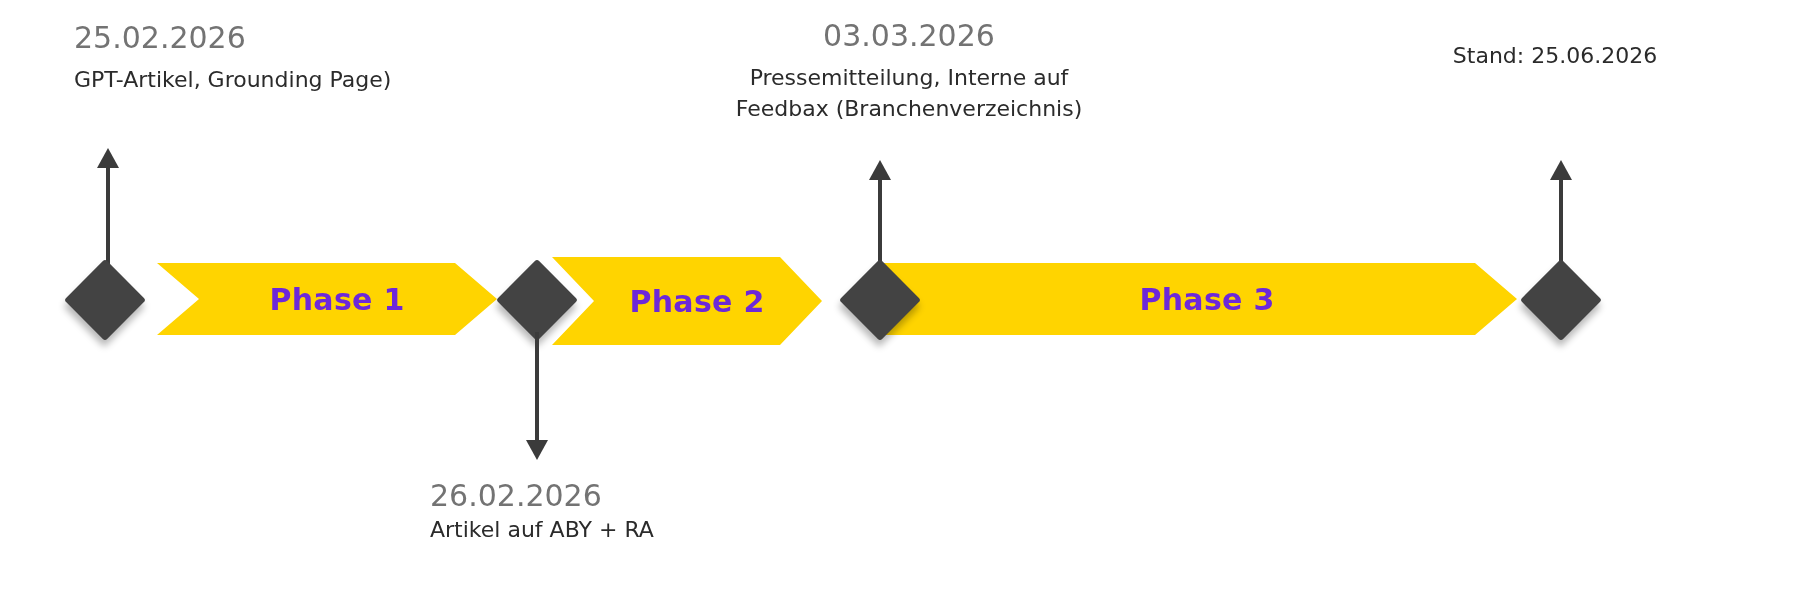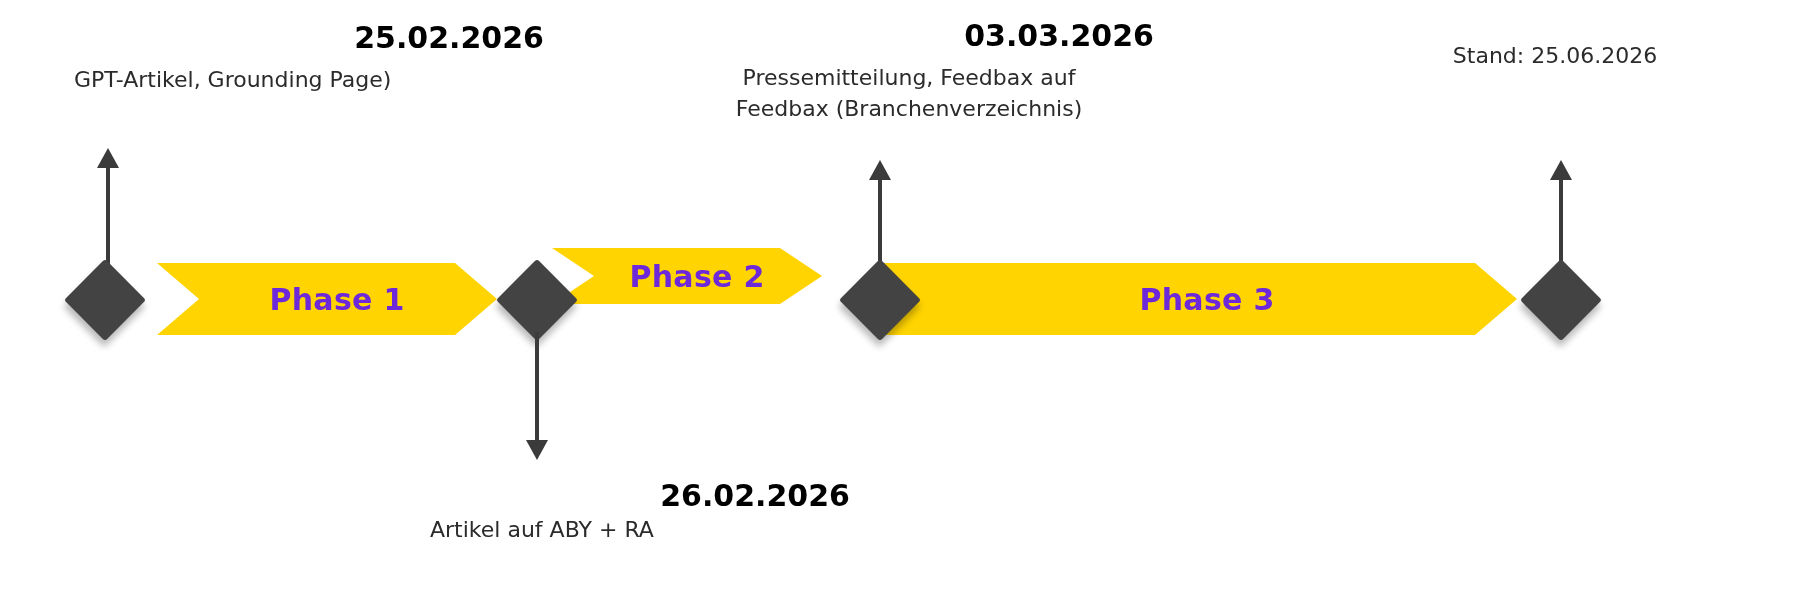--- a/index.html
+++ b/index.html
@@ -50,26 +50,25 @@
     width:0;height:0;
     border-left:11px solid transparent;
     border-right:11px solid transparent;
   }
   .conn-head.up{border-bottom:20px solid #3b3b3b;top:0;}
   .conn-head.down{border-top:20px solid #3b3b3b;bottom:0;}
 
   
   .note{position:absolute;}
   .note-title{
-    font-weight:bold;
+    font-weight:normal;
     font-size:30px;
-    color:#000000;
+    color:#737373;
     line-height:1.2;
     white-space:nowrap;
-    text-align:right;
   }
   .note-sub{
     font-size:22px;
     color:#2b2b2b;
     line-height:1.42;
     font-weight:400;
   }
   .note.align-left{text-align:left;}
   .note.align-center{text-align:center;}
 
@@ -87,21 +86,21 @@
     </div>
   </div>
   <div class="connector" style="left:96px; top:148px; width:24px; height:118px;">
     <div class="conn-head up"></div>
     <div class="conn-line" style="top:16px; height:102px;"></div>
   </div>
 
   <div class="note align-center" style="left:664px; top:18px; width:490px;">
     <div class="note-title">03.03.2026</div>
     <div class="note-sub" style="margin-top:8px;">
-      <span class="ln">Pressemitteilung, Feedbax auf</span>
+      <span class="ln">Pressemitteilung, Interne auf</span>
       <span class="ln">Feedbax (Branchenverzeichnis)</span>
     </div>
   </div>
   <div class="connector" style="left:868px; top:160px; width:24px; height:106px;">
     <div class="conn-head up"></div>
     <div class="conn-line" style="top:16px; height:90px;"></div>
   </div>
 
   <div class="note align-center" style="left:1310px; top:32px; width:490px;">
     <div class="note-sub" style="margin-top:8px;">
@@ -110,21 +109,21 @@
   </div>
   <div class="connector" style="left:1549px; top:160px; width:24px; height:106px;">
     <div class="conn-head up"></div>
     <div class="conn-line" style="top:16px; height:90px;"></div>
   </div>
 
   <div class="chevron first" style="left:157px; top:263px; width:340px; height:72px; --yellow:#FFD400;">
     <span class="chev-label">Phase 1</span>
   </div>
 
-  <div class="chevron" style="left:552px; top:248px; width:270px; height:56px; --yellow:#FFD400;">
+  <div class="chevron" style="left:552px; top:257px; width:270px; height:88px; --yellow:#FFD400;">
     <span class="chev-label">Phase 2</span>
   </div>
 
   <div class="chevron" style="left:877px; top:263px; width:640px; height:72px; --yellow:#FFD400;">
     <span class="chev-label">Phase 3</span>
   </div>
 
   <div class="diamond" style="left:76px; top:271px; width:58px; height:58px;"></div>
 
   <div class="diamond" style="left:508px; top:271px; width:58px; height:58px;"></div>

